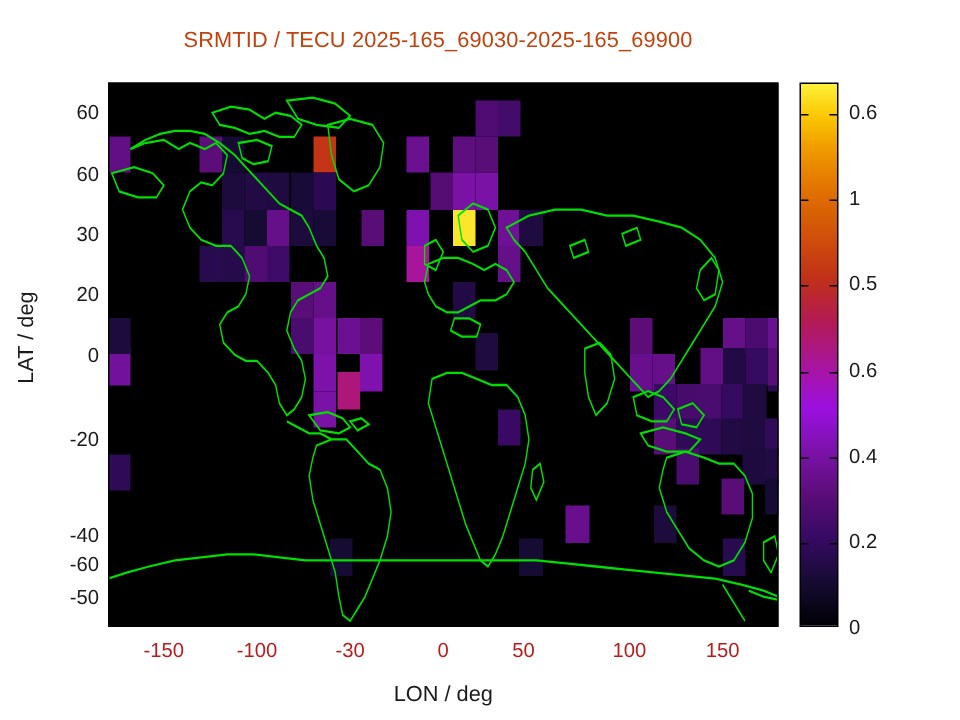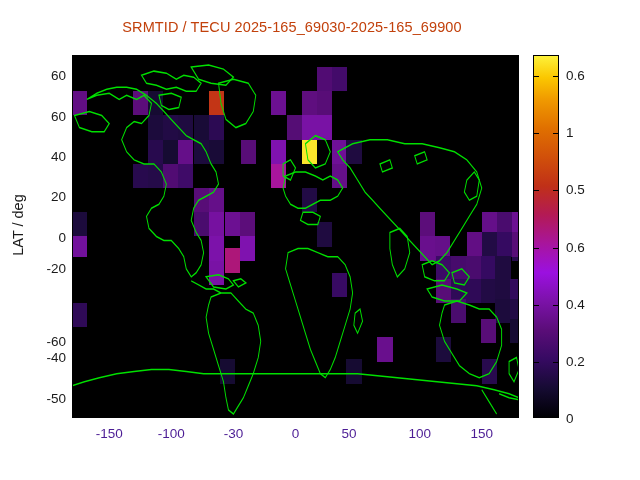--- a/index.html
+++ b/index.html
@@ -16,21 +16,21 @@
         background:#000000;overflow:hidden;}
   #plot-border{position:absolute;left:72px;top:55px;width:447px;height:363px;
         box-sizing:border-box;border:1px solid #000;pointer-events:none;}
   #cells,#coast{position:absolute;left:0;top:0;width:100%;height:100%;}
   .cell{position:absolute;}
 
   
   .ytick-label{position:absolute;right:0;text-align:right;font-size:13.5px;
                color:#1a1a1a;transform:translateY(-50%);white-space:nowrap;}
   #ylabels{position:absolute;left:0px;top:0;width:66px;height:480px;}
-  .xtick-label{position:absolute;top:0;font-size:13.5px;color:#4c1d95;
+  .xtick-label{position:absolute;top:0;font-size:13.5px;color:#b91c1c;
                transform:translateX(-50%);white-space:nowrap;}
   #xlabels{position:absolute;left:0;top:426px;width:640px;height:20px;}
   #xaxis-title{position:absolute;left:72px;top:455px;width:447px;text-align:center;
                font-size:14.5px;color:#1a1a1a;}
   #yaxis-title{position:absolute;left:-62px;top:217px;width:160px;text-align:center;
                font-size:14.5px;color:#1a1a1a;transform:rotate(-90deg);}
 
   
   #cbar{position:absolute;left:533px;top:55px;width:26px;height:363px;
         box-sizing:border-box;border:1px solid #000;
@@ -199,38 +199,39 @@
         <path d="M248,54 L256,52 L258,56 L250,58 Z"></path>
         <path d="M276,50 L284,48 L286,52 L278,54 Z"></path>
       </g>
     </svg>
   </div>
   <div id="plot-border"></div>
 
   <div id="ylabels">
       <div class="ytick-label" style="top: 75.1667px;">60</div>
       <div class="ytick-label" style="top: 115.5px;">60</div>
-      <div class="ytick-label" style="top: 155.833px;">40</div>
+      <div class="ytick-label" style="top: 155.833px;">30</div>
       <div class="ytick-label" style="top: 196.167px;">20</div>
       <div class="ytick-label" style="top: 236.5px;">0</div>
-      <div class="ytick-label" style="top: 268px; margin-left: 37px;">-20</div>
+      <div class="ytick-label" style="top: 293px; margin-left: 37px;">-20</div>
       <div class="ytick-label" style="top: 317.167px; margin-top: 40px;">-40</div>
-      <div class="ytick-label" style="top: 341px;">-60</div>
+      <div class="ytick-label" style="top: 376px;">-60</div>
       <div class="ytick-label" style="top: 397.833px;">-50</div>
     </div>
   <div id="xlabels">
       <div class="xtick-label" style="left: 109.25px;">-150</div>
       <div class="xtick-label" style="left: 171.333px;">-100</div>
       <div class="xtick-label" style="left: 233.417px;">-30</div>
       <div class="xtick-label" style="left: 295.5px;">0</div>
       <div class="xtick-label" style="left: 349px;">50</div>
       <div class="xtick-label" style="left: 419.667px;">100</div>
       <div class="xtick-label" style="left: 481.75px;">150</div>
     </div>
 
+  <div id="xaxis-title">LON / deg</div>
   <div id="yaxis-title">LAT / deg</div>
 
   <div id="cbar">
       <div class="cbtick" style="top: 20.0079px; left: 0px; width: 5px;"></div>
       <div class="cbtick" style="top: 20.0079px; width: 5px; right: 0px;"></div>
       <div class="cbtick" style="top: 77.1732px; left: 0px; width: 5px;"></div>
       <div class="cbtick" style="top: 77.1732px; width: 5px; right: 0px;"></div>
       <div class="cbtick" style="top: 134.339px; left: 0px; width: 5px;"></div>
       <div class="cbtick" style="top: 134.339px; width: 5px; right: 0px;"></div>
       <div class="cbtick" style="top: 191.504px; left: 0px; width: 5px;"></div>

